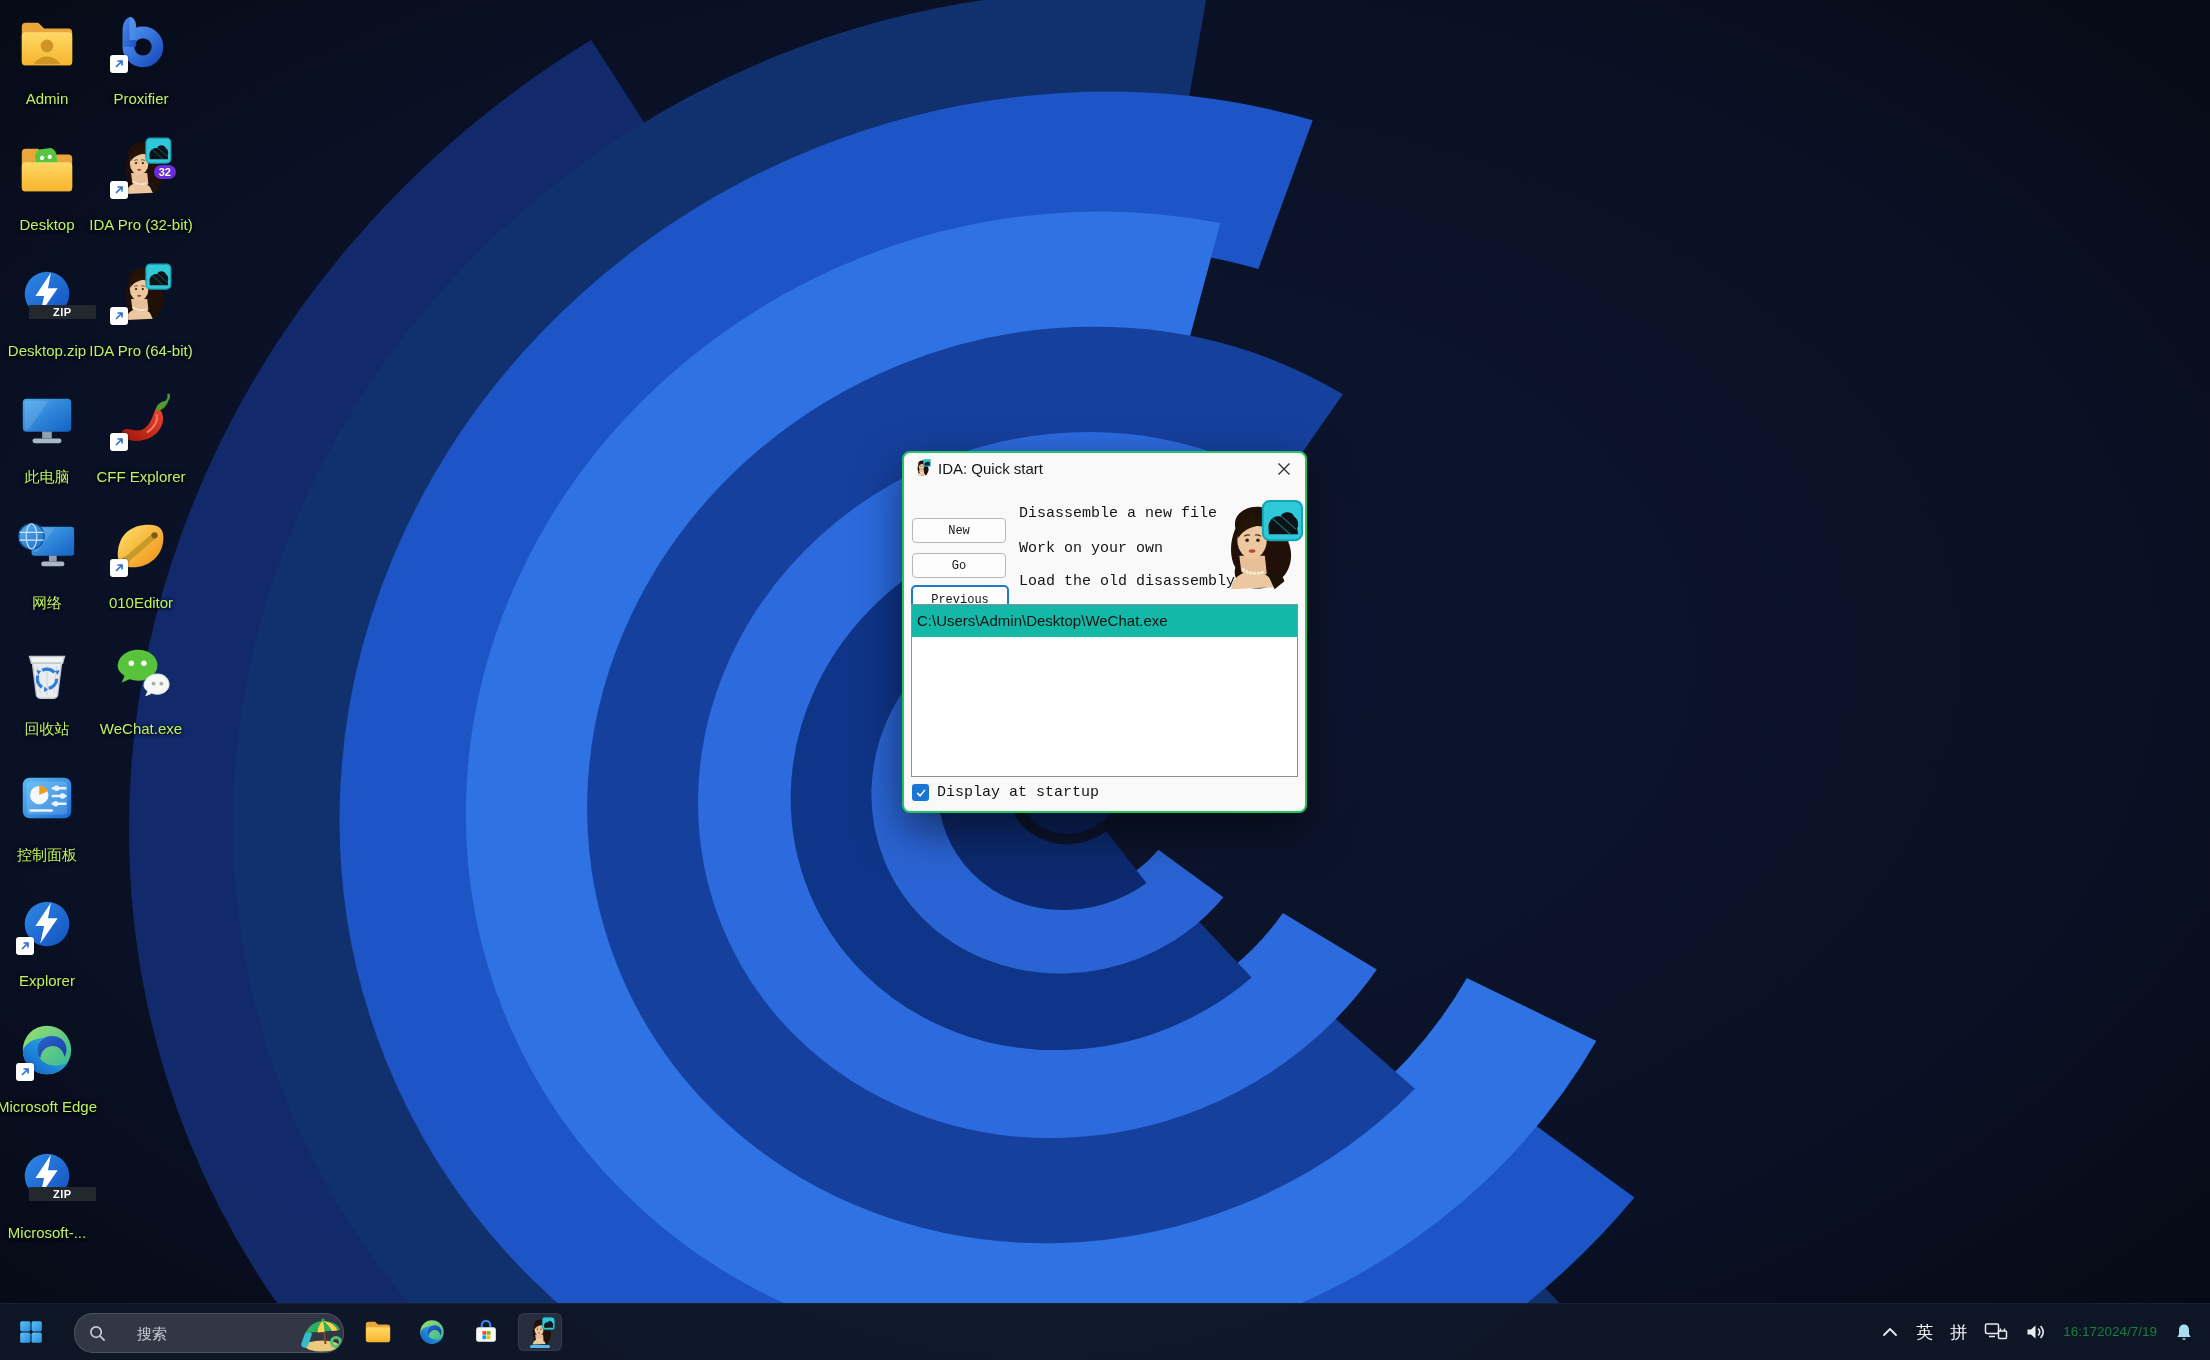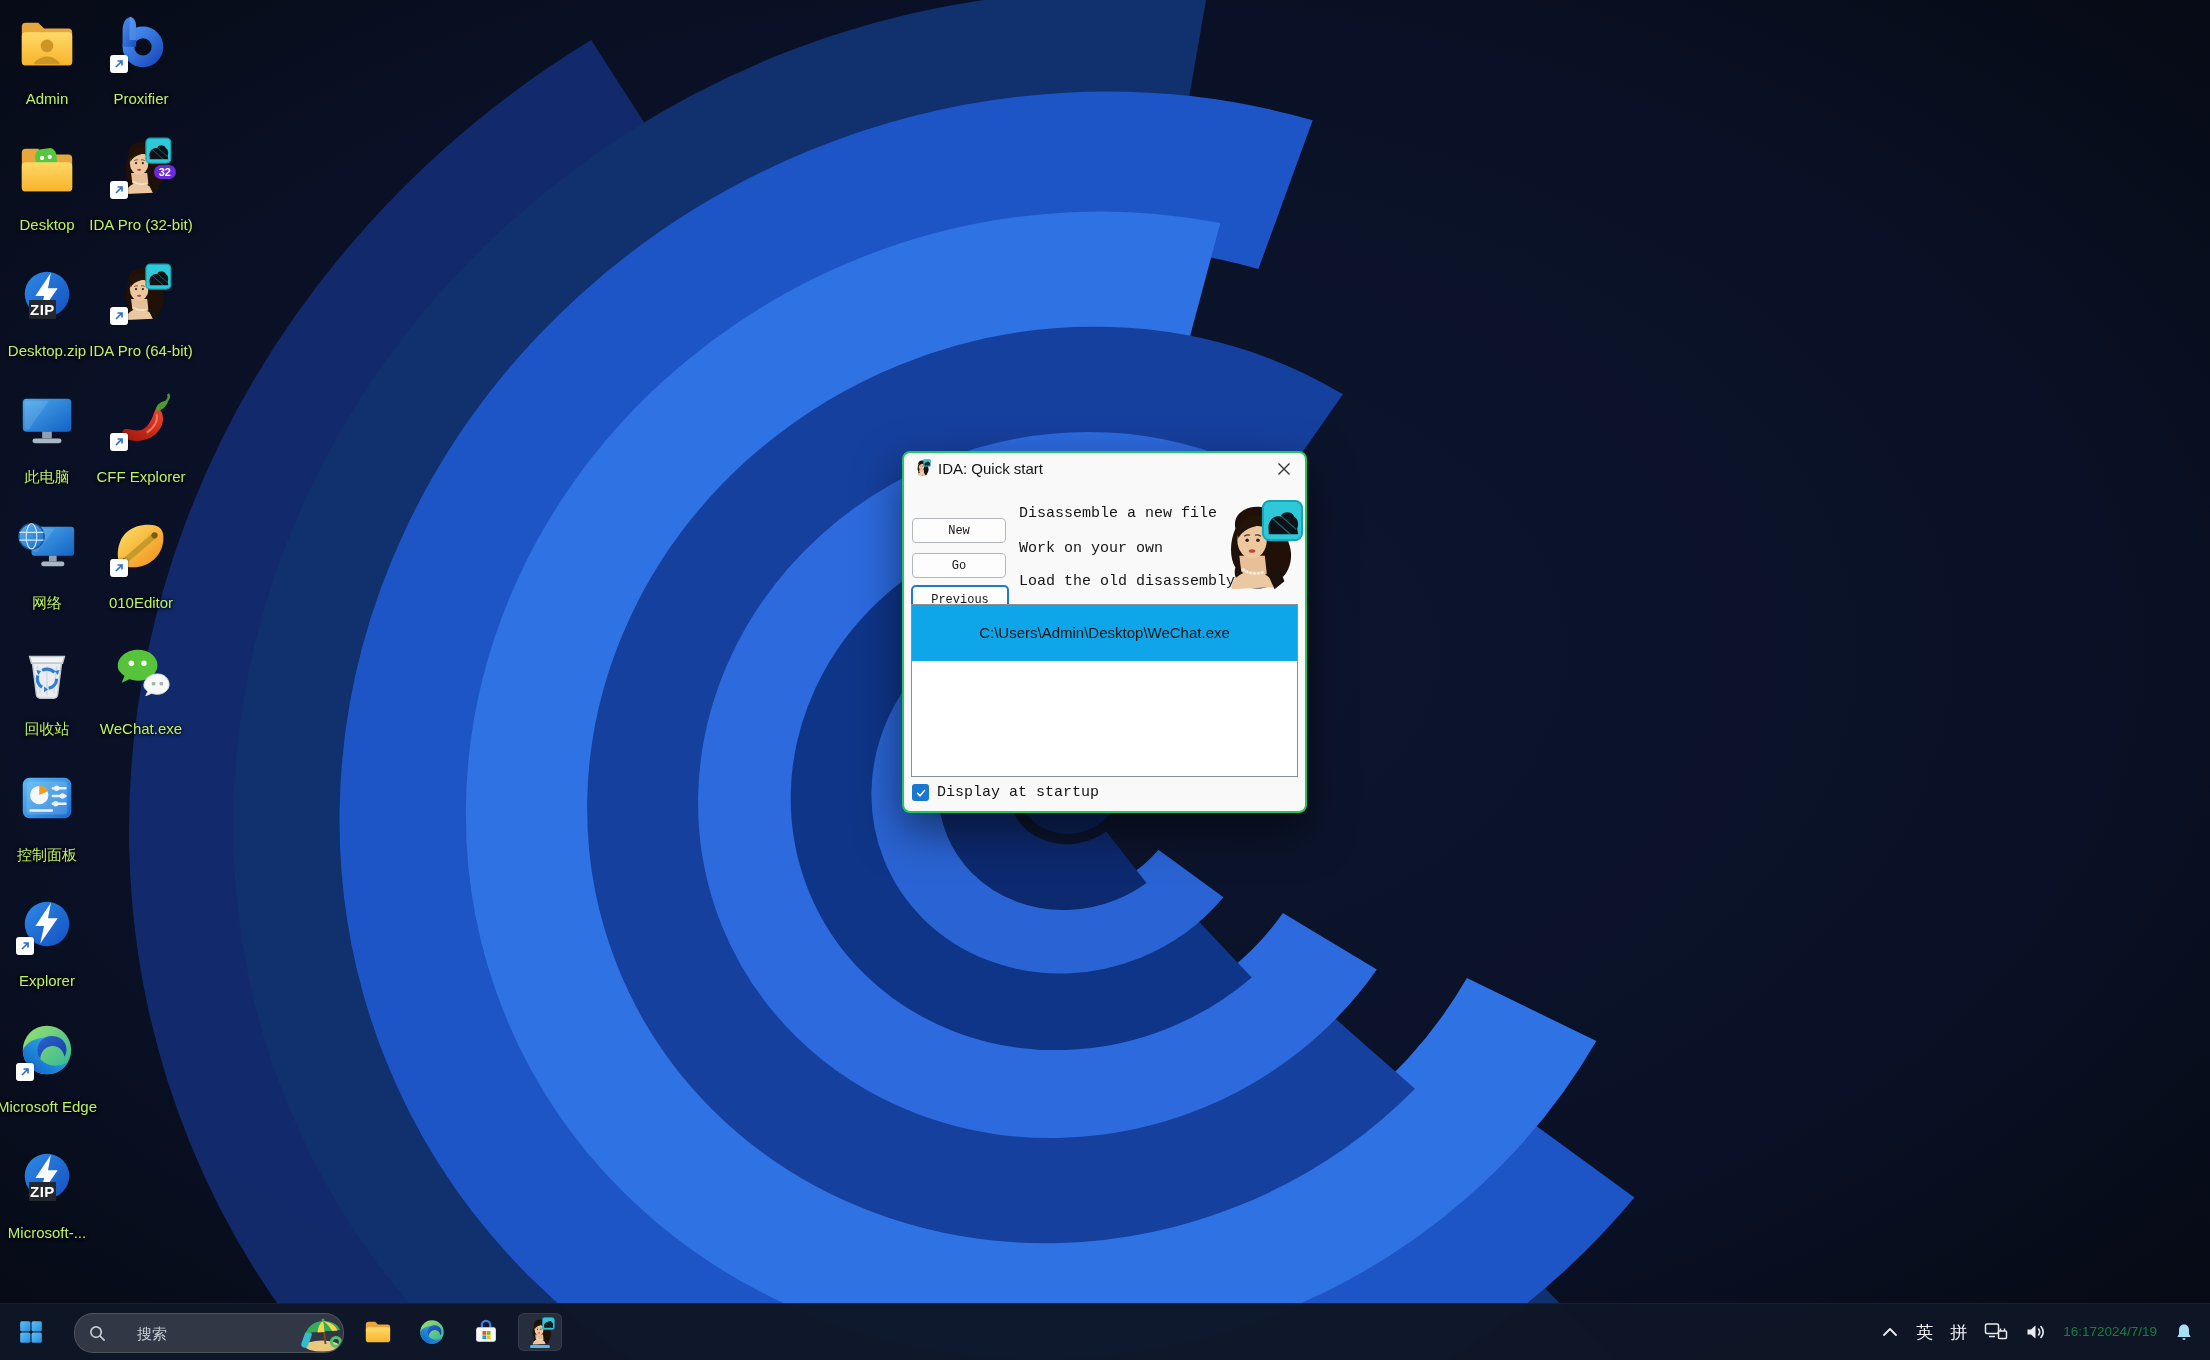--- a/index.html
+++ b/index.html
@@ -11,42 +11,42 @@
   
   .dicon{position:absolute;width:112px;display:flex;flex-direction:column;align-items:center;cursor:default;}
   .dicon .ic{width:64px;height:64px;position:relative;display:flex;align-items:center;justify-content:center;}
   .dicon .ic svg.main{width:62px;height:62px;}
   .dicon .lbl{margin-top:16px;font-size:15px;line-height:17px;color:#bef264;text-align:center;
               text-shadow:0 1px 3px rgba(0,0,0,.95),0 0 4px rgba(0,0,0,.8);max-width:112px;}
   .arrow-badge{position:absolute;left:1px;bottom:1px;width:18px;height:18px;background:#fff;
                border-radius:3px;display:flex;align-items:center;justify-content:center;
                box-shadow:0 0 2px rgba(0,0,0,.5);}
   .zip-badge{position:absolute;left:14px;bottom:7px;background:#23272e;color:#fff;
-             font-size:15px;font-weight:bold;letter-spacing:.5px;padding:1px 1px;border-radius:0;}
+             font-size:11px;font-weight:bold;letter-spacing:.5px;padding:1px 24px;border-radius:0;}
   .b32{position:absolute;right:-3px;top:29px;background:#6b2bd8;color:#fff;font-size:11px;
        font-weight:bold;padding:1px 5px;border-radius:9px;}
 
   
   .dialog{position:absolute;left:902px;top:451px;width:401px;height:358px;background:#f9f9f9;
           border:2px solid #22c55e;border-radius:8px;box-shadow:0 18px 45px rgba(0,0,0,.5);}
   .dlg-titlebar{position:absolute;left:0;top:0;right:0;height:30px;display:flex;align-items:center;padding-left:9px;}
   .dlg-title{font-size:15px;color:#141414;margin-left:7px;}
   .dlg-close{position:absolute;right:8px;top:4px;width:26px;height:24px;display:flex;
              align-items:center;justify-content:center;border-radius:4px;}
   .qs-btn{position:absolute;left:8px;width:92px;height:23px;background:#fdfdfd;
           border:1px solid #b4b8bc;border-radius:4px;display:flex;align-items:center;justify-content:center;
           font-family:"Liberation Mono","DejaVu Sans Mono",monospace;font-size:12px;color:#141414;margin-top:16px;}
   .qs-btn.previous{left:7px;width:94px;height:25px;border:2px solid #1f78c8;border-radius:5px;}
   .qs-desc{position:absolute;left:115px;height:23px;line-height:23px;white-space:nowrap;
            font-family:"Liberation Mono","DejaVu Sans Mono",monospace;font-size:15px;color:#141414;}
   .dlg-portrait{position:absolute;right:1px;top:44px;width:98px;height:102px;}
   .listbox{position:absolute;left:7px;top:151px;width:387px;height:173px;background:#fff;
            border:1px solid #8a9096;box-sizing:border-box;overflow:hidden;}
-  .listrow{height:24px;line-height:24px;background:#0ea5e9;color:#141414;font-size:15px;padding:16px 5px;
-           white-space:nowrap;text-align:center;}
+  .listrow{height:24px;line-height:24px;background:#14b8a6;color:#141414;font-size:15px;padding:4px 5px;
+           white-space:nowrap;}
   .cbrow{position:absolute;left:8px;top:331px;display:flex;align-items:flex-end;gap:8px;}
   .cbox{width:17px;height:17px;border-radius:3px;background:#1976d2;display:flex;
         align-items:center;justify-content:center;}
   .cblabel{font-family:"Liberation Mono","DejaVu Sans Mono",monospace;font-size:15px;color:#141414;}
 
   
   .taskbar{position:absolute;left:0;right:0;bottom:0;height:56px;background:rgba(14,22,38,.97);
            border-top:1px solid rgba(255,255,255,.05);}
   .start-btn{position:absolute;left:16px;top:13px;width:30px;height:30px;display:flex;
              align-items:center;justify-content:center;border-radius:5px;}

